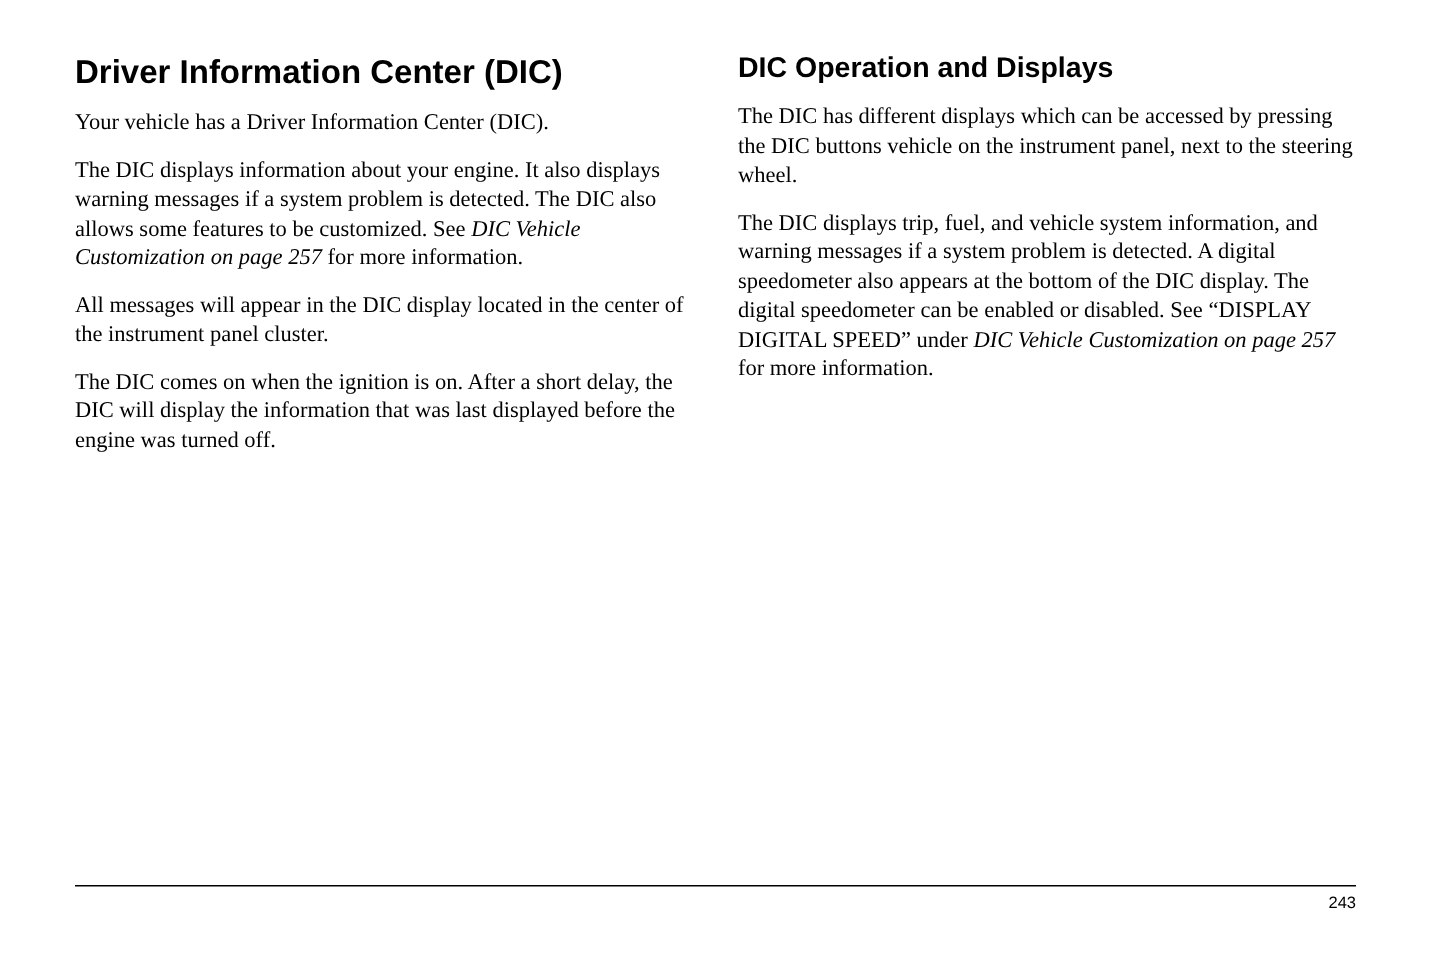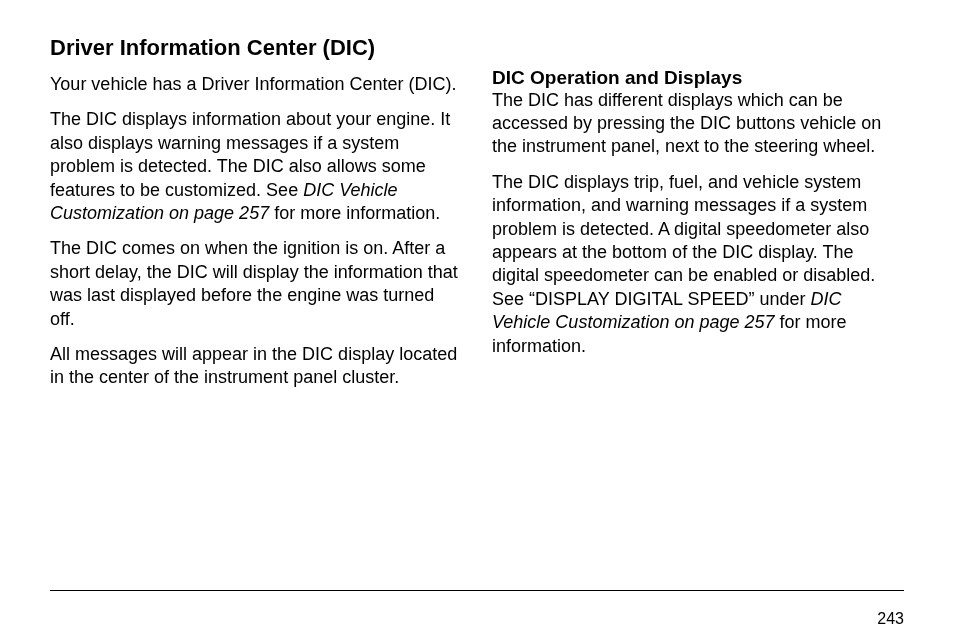--- a/index.html
+++ b/index.html
@@ -12,70 +12,70 @@
       background: #fff;
       width: 954px;
       height: 636px;
       padding: 35px 50px 20px 50px;
       color: #000;
       position: relative;
     }
     .page-content {
       display: flex;
       gap: 30px;
-      align-items: center;
     }
     .column {
       flex: 1;
     }
     h1 {
       font-size: 22px;
       font-weight: bold;
       margin-bottom: 12px;
       font-family: Arial, Helvetica, sans-serif;
     }
     h2 {
       font-size: 19px;
       font-weight: bold;
+      margin-bottom: 12px;
       font-family: Arial, Helvetica, sans-serif;
     }
     p {
-      font-size: 18px;
+      font-size: 15px;
       line-height: 1.3;
       margin-bottom: 12px;
-      font-family: Liberation Sans, sans-serif;
+      font-family: Liberation Serif, serif;
     }
     .italic {
       font-style: italic;
       margin-top: 24px;
     }
     .footer-line {
       position: absolute;
       bottom: 45px;
       left: 50px;
       right: 50px;
       border-top: 1px solid #000;
     }
     .page-number {
       position: absolute;
-      bottom: 8px;
+      bottom: 28px;
       right: 50px;
-      font-size: 16px;
+      font-size: 11px;
     }
   </style>
 </head>
 <body>
 
 <div class="page-content">
   <div class="column">
     <h1>Driver Information Center (DIC)</h1>
     <p>Your vehicle has a Driver Information Center (DIC).</p>
     <p><span>The DIC displays information about your engine. It also displays warning messages if a system problem is detected. The DIC also allows some features to be customized. See </span><span class="italic">DIC Vehicle Customization on page 257</span><span> for more information.</span></p>
+    <p>All messages will appear in the DIC display located in the center of the instrument panel cluster.</p>
     <p>The DIC comes on when the ignition is on. After a short delay, the DIC will display the information that was last displayed before the engine was turned off.</p>
-    <p>All messages will appear in the DIC display located in the center of the instrument panel cluster.</p>
   </div>
   <div class="column">
     <h2>DIC Operation and Displays</h2>
     <p>The DIC has different displays which can be accessed by pressing the DIC buttons vehicle on the instrument panel, next to the steering wheel.</p>
     <p><span>The DIC displays trip, fuel, and vehicle system information, and warning messages if a system problem is detected. A digital speedometer also appears at the bottom of the DIC display. The digital speedometer can be enabled or disabled. See “DISPLAY DIGITAL SPEED” under </span><span class="italic">DIC Vehicle Customization on page 257</span><span> for more information.</span></p>
   </div>
 </div>
 
 <div class="footer-line"></div>
 <div class="page-number">243</div>

